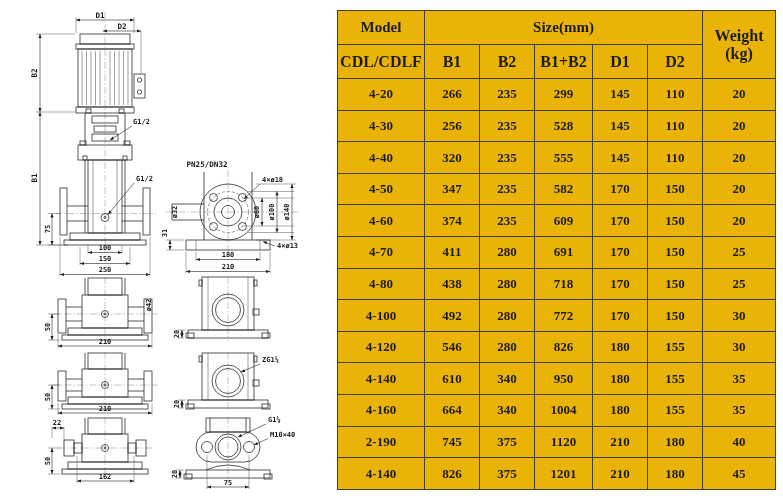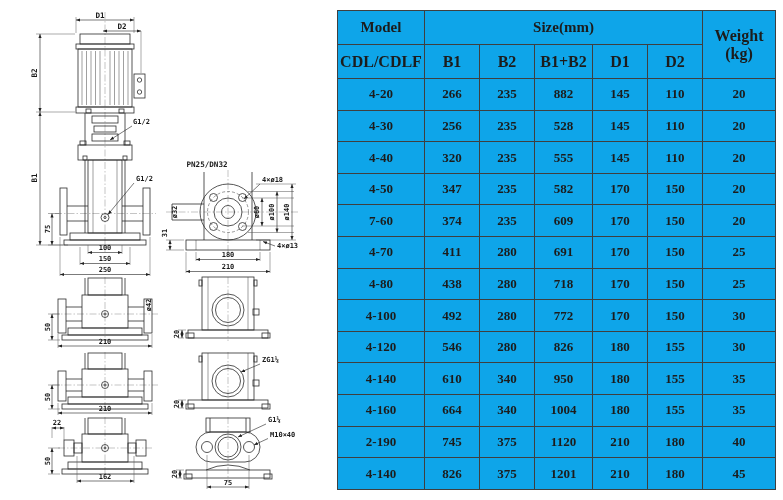--- a/index.html
+++ b/index.html
@@ -12,21 +12,21 @@
   .obj{stroke:#2b2b2b;stroke-width:.8;fill:none;}
   .objf{stroke:#2b2b2b;stroke-width:.8;fill:#fff;}
   .fin{stroke:#2b2b2b;stroke-width:.45;}
   .ext{stroke:#555;stroke-width:.5;}
   .dim{stroke:#222;stroke-width:.6;marker-start:url(#mA);marker-end:url(#mA);}
   .ldr{stroke:#222;stroke-width:.6;marker-end:url(#mA);}
   .cl{stroke:#8a8a8a;stroke-width:.5;stroke-dasharray:7 2 1.5 2;}
   .dash{stroke:#444;stroke-width:.55;stroke-dasharray:3 2;fill:none;}
   
   #specTable{position:absolute;left:337px;top:10px;width:438px;height:480px;
-             border-collapse:collapse;table-layout:fixed;background:#0ea5e9;}
+             border-collapse:collapse;table-layout:fixed;background:#eab308;}
   #specTable th,#specTable td{border:1px solid #3f3f3f;text-align:center;vertical-align:middle;
              font-weight:bold;padding:0;}
   #specTable{border:1.5px solid #3f3f3f;}
   th.h1{font-size:15px;}
   th.h2{font-size:16px;}
   td.c{font-size:13px;}
   tr.hr1{height:34px;} tr.hr2{height:34px;}
 </style>
 </head>
 <body>
@@ -387,21 +387,21 @@
       <th class="h2">B1</th>
       <th class="h2">B2</th>
       <th class="h2">B1+B2</th>
       <th class="h2">D1</th>
       <th class="h2">D2</th>
     </tr>
     <tr>
       <td class="c">4-20</td>
       <td class="c">266</td>
       <td class="c">235</td>
-      <td class="c">882</td>
+      <td class="c">299</td>
       <td class="c">145</td>
       <td class="c">110</td>
       <td class="c">20</td>
     </tr>
     <tr>
       <td class="c">4-30</td>
       <td class="c">256</td>
       <td class="c">235</td>
       <td class="c">528</td>
       <td class="c">145</td>
@@ -420,21 +420,21 @@
     <tr>
       <td class="c">4-50</td>
       <td class="c">347</td>
       <td class="c">235</td>
       <td class="c">582</td>
       <td class="c">170</td>
       <td class="c">150</td>
       <td class="c">20</td>
     </tr>
     <tr>
-      <td class="c">7-60</td>
+      <td class="c">4-60</td>
       <td class="c">374</td>
       <td class="c">235</td>
       <td class="c">609</td>
       <td class="c">170</td>
       <td class="c">150</td>
       <td class="c">20</td>
     </tr>
     <tr>
       <td class="c">4-70</td>
       <td class="c">411</td>

